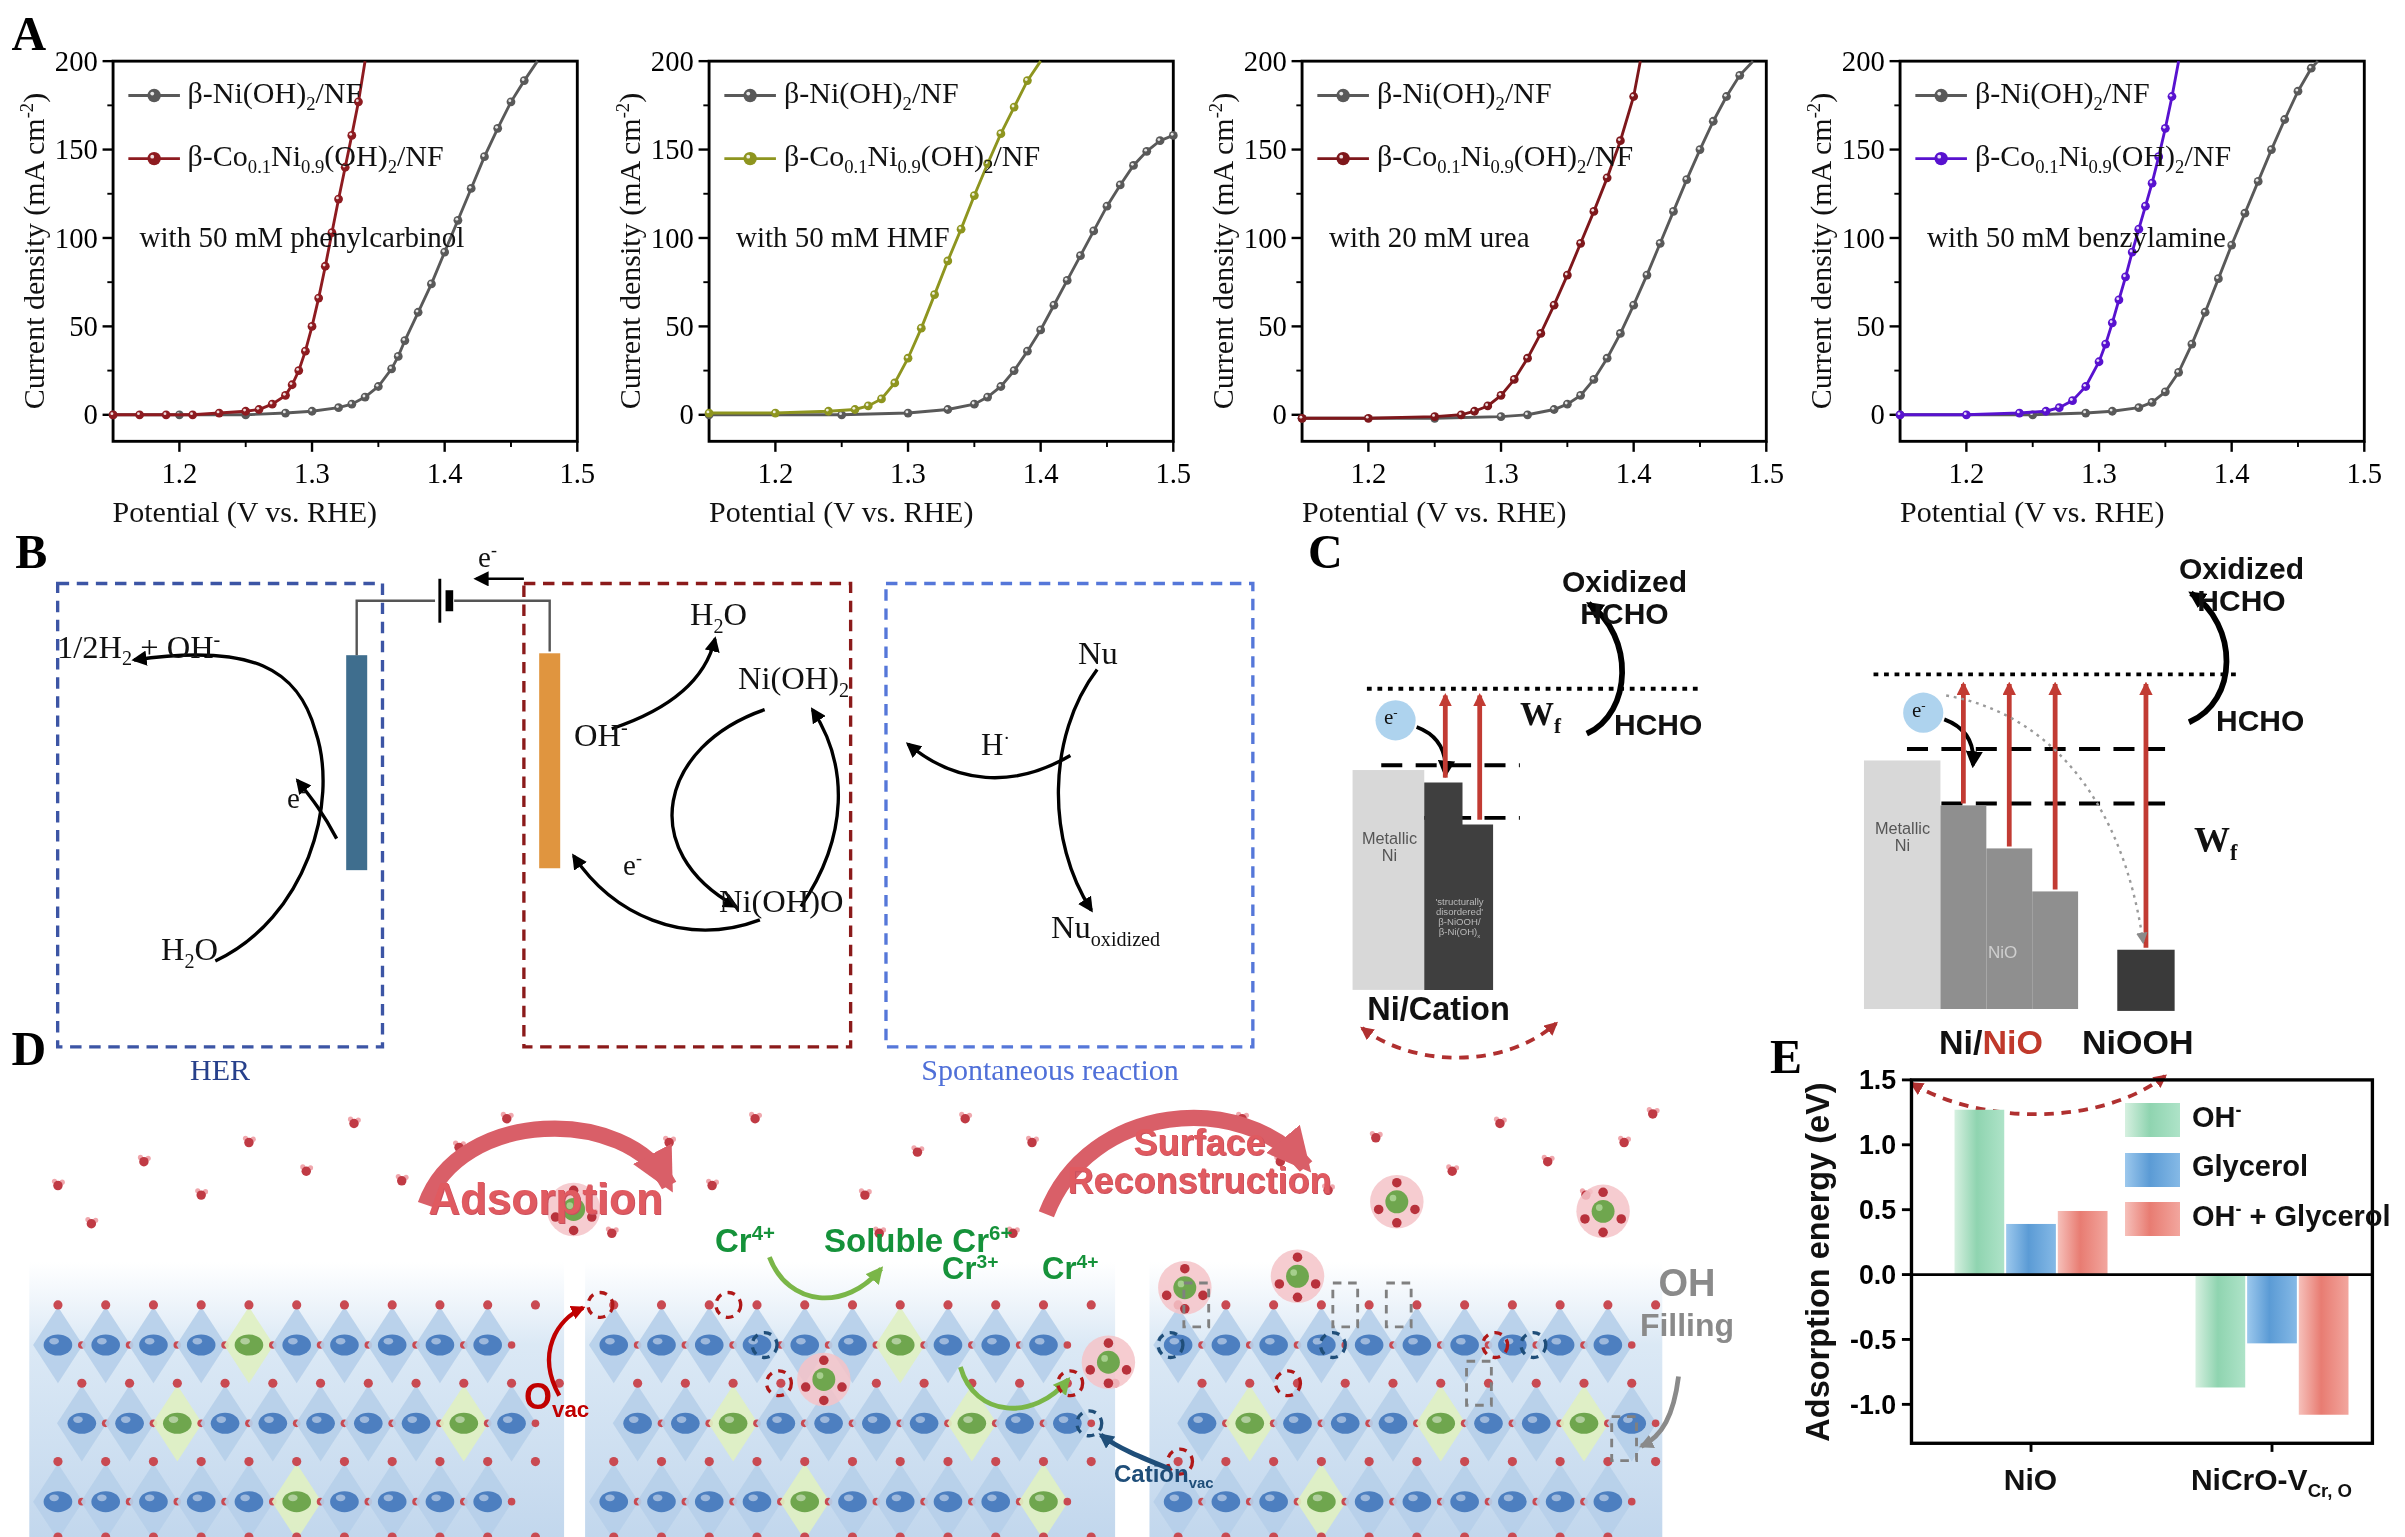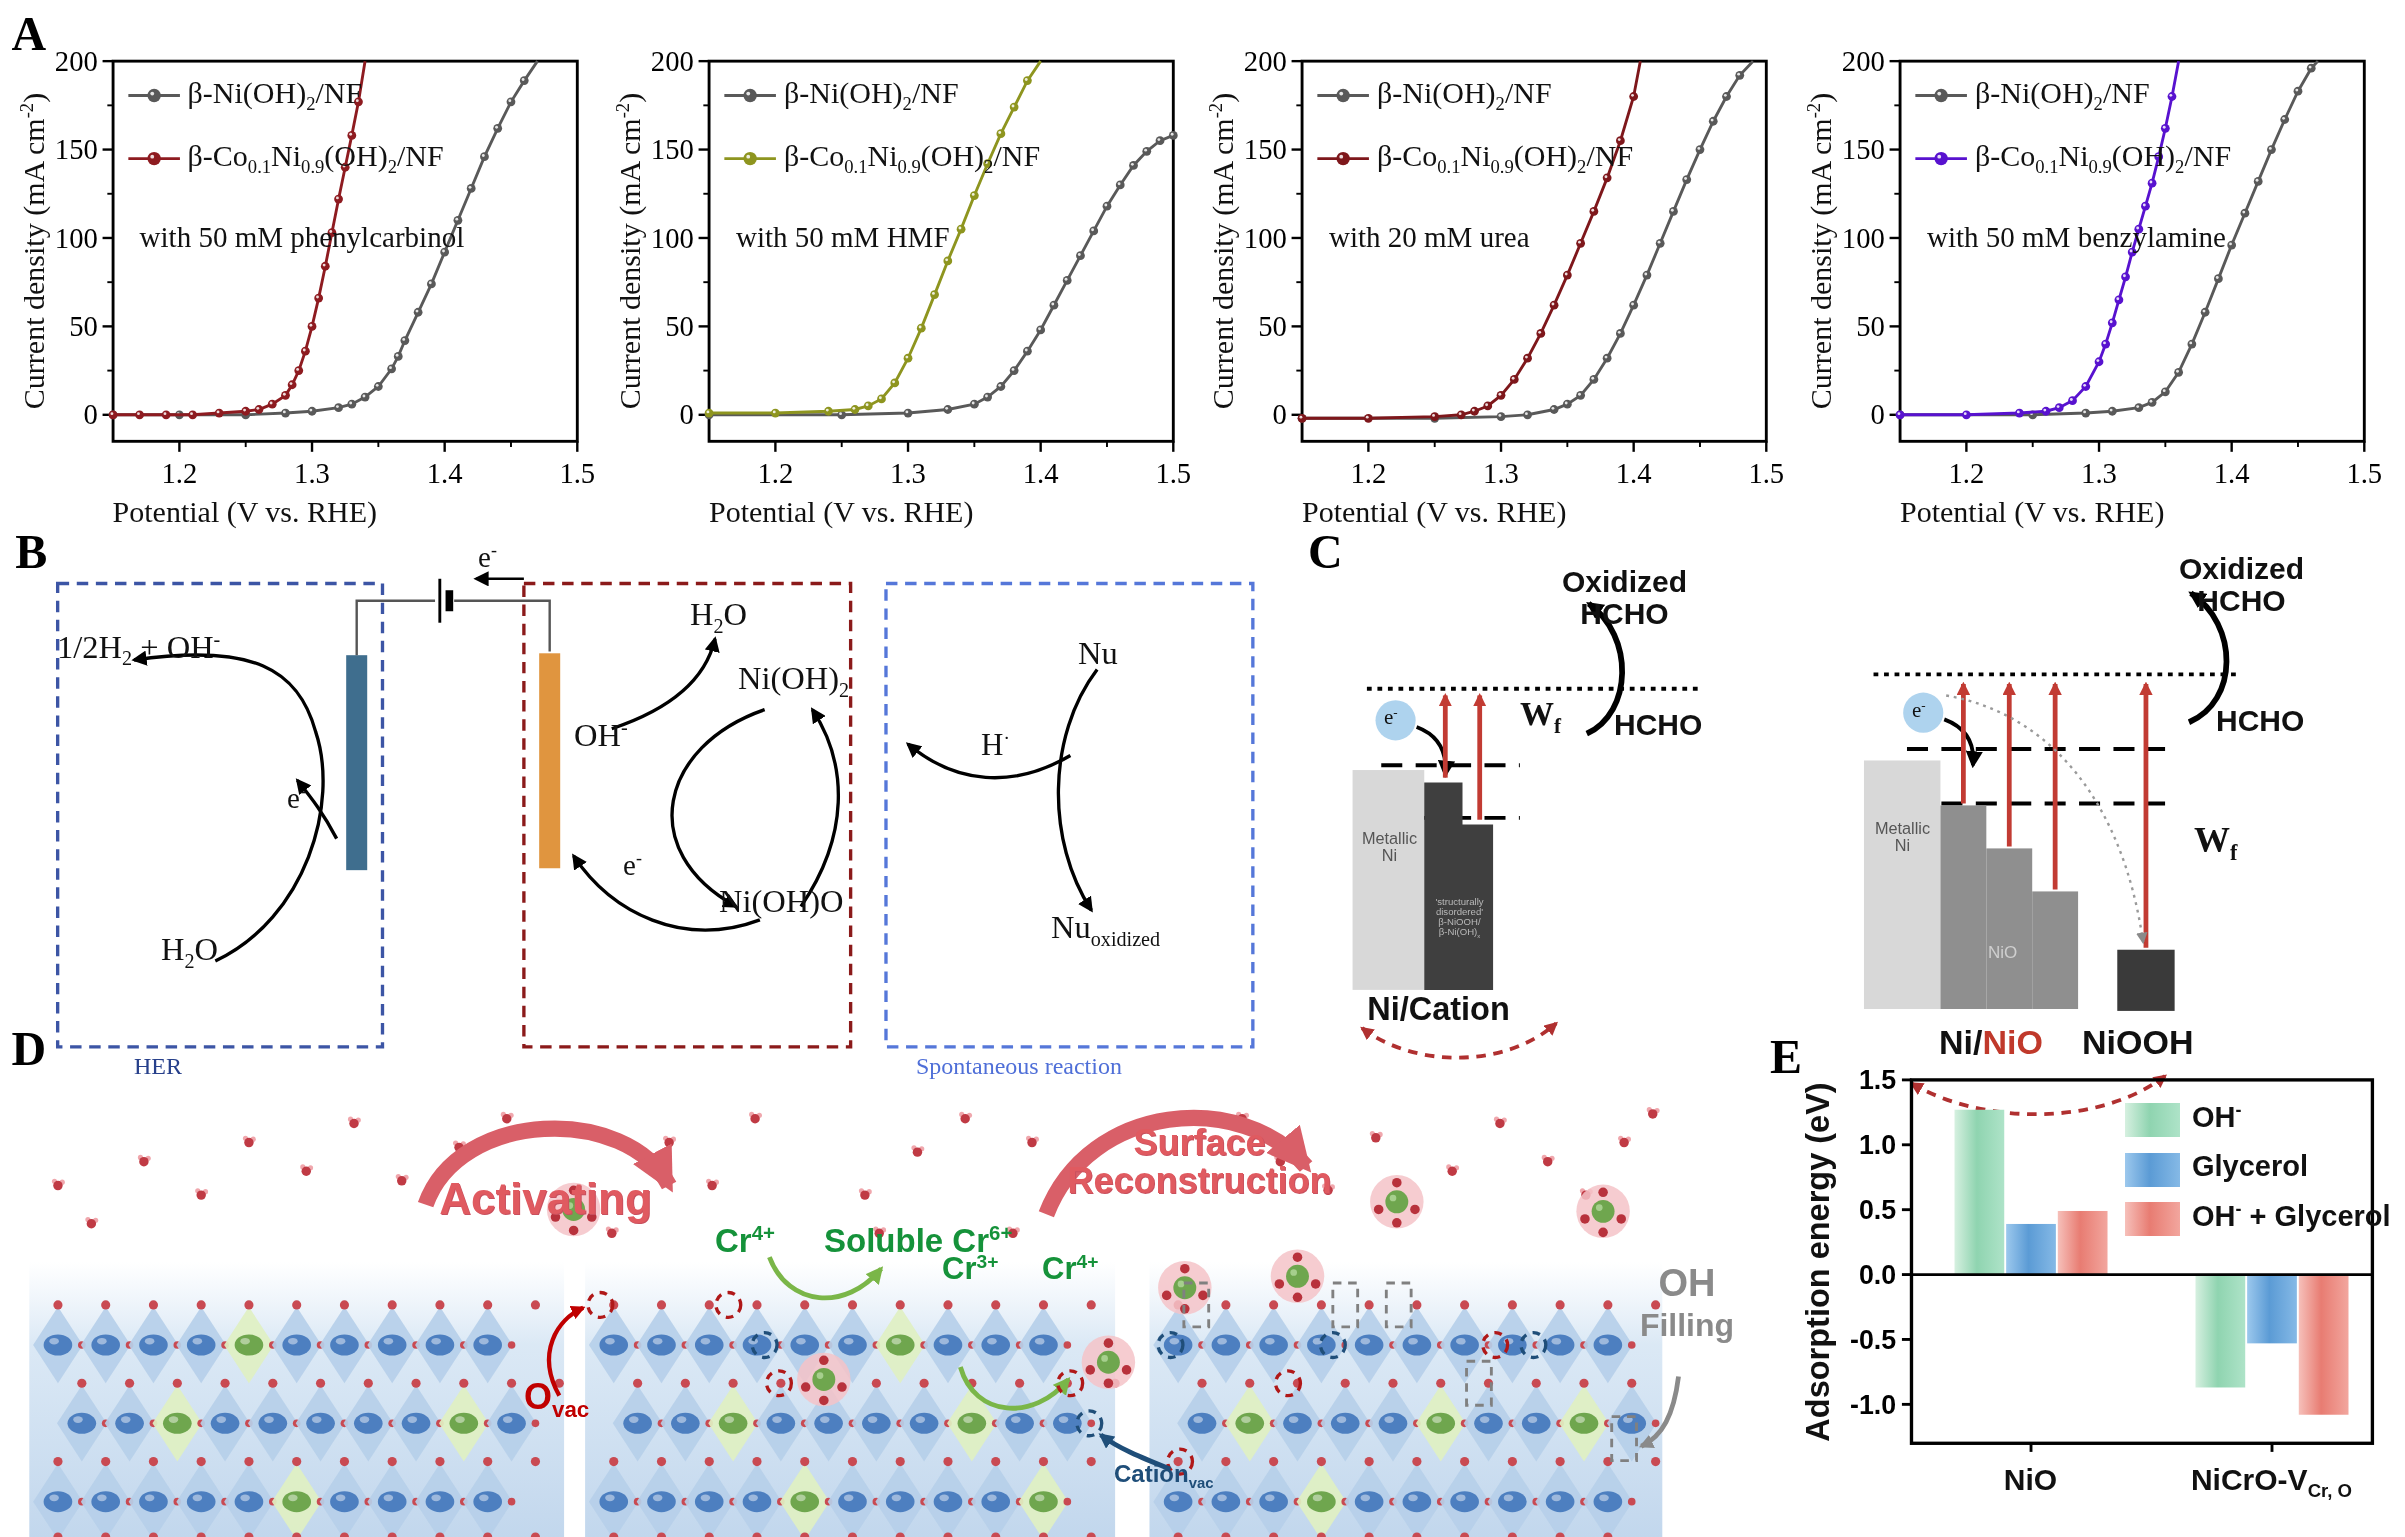--- a/index.html
+++ b/index.html
@@ -11,21 +11,21 @@
   .sans{font-family:"Liberation Sans",sans-serif;}
   .ctr{text-align:center;}
   .chart{position:absolute;width:597px;height:521px;}
   .chart svg{position:absolute;left:0;top:0;}
   .leg{position:absolute;font-size:30px;font-family:"Liberation Serif",serif;white-space:nowrap;}
   .anno{position:absolute;font-size:29px;font-family:"Liberation Serif",serif;white-space:nowrap;}
   .xlab{position:absolute;font-size:30px;text-align:left;font-family:"Liberation Serif",serif;}
   .ylab{position:absolute;font-size:30px;white-space:nowrap;font-family:"Liberation Serif",serif;
         transform:translate(-50%,-50%) rotate(-90deg);}
   sub{font-size:62%;} sup{font-size:62%;}
-  .boxlab{position:absolute;font-size:24px;font-family:"Liberation Serif",serif;white-space:nowrap;}
+  .boxlab{position:absolute;font-size:30px;font-family:"Liberation Serif",serif;text-align:center;white-space:nowrap;}
   .her-col{color:#27408b;} .cat-col{color:#8b1a1a;} .spo-col{color:#4f6fd8;}
   .red{color:#c0392b;}
   .dgrn{color:#15923a;font-weight:bold;font-family:"Liberation Sans",sans-serif;}
   .pinkT{color:#e05a60;font-weight:bold;font-family:"Liberation Sans",sans-serif;
          text-shadow:1px 1px 0 #c9505e;margin-top:8px;}
   .c-big{font-family:"Liberation Sans",sans-serif;font-weight:bold;}
 </style>
 </head>
 <body>
 
@@ -1285,21 +1285,21 @@
       <circle cx="1605" cy="332" r="13" fill="none" stroke="#1f4e79" stroke-width="3.5" stroke-dasharray="8 7"></circle>
       <rect x="1239" y="267" width="26" height="46" fill="none" stroke="#808080" stroke-width="3" stroke-dasharray="9 7"></rect>
       <rect x="1395" y="267" width="26" height="46" fill="none" stroke="#808080" stroke-width="3" stroke-dasharray="9 7"></rect>
       <rect x="1451" y="267" width="26" height="46" fill="none" stroke="#808080" stroke-width="3" stroke-dasharray="9 7"></rect>
       <rect x="1535" y="349" width="26" height="46" fill="none" stroke="#808080" stroke-width="3" stroke-dasharray="9 7"></rect>
       <rect x="1687" y="407" width="26" height="46" fill="none" stroke="#808080" stroke-width="3" stroke-dasharray="9 7"></rect>
       <path d="M 585,385 C 560,340 583,305 610,293" fill="none" stroke="#c00000" stroke-width="4.5" marker-end="url(#mDr)"></path>
       <path d="M 1225,462 C 1195,450 1170,440 1152,426" fill="none" stroke="#1f4e79" stroke-width="5" marker-end="url(#mDn)"></path>
       <path d="M 1757,365 C 1752,405 1740,428 1718,438" fill="none" stroke="#8a8a8a" stroke-width="5" marker-end="url(#mDgy)"></path>
     </svg>
-  <div class="t pinkT ctr" style="left:421px;top:1168px;width:249px;font-size:44px">Activating</div>
+  <div class="t pinkT ctr" style="left:421px;top:1168px;width:249px;font-size:44px">Adsorption</div>
   <div class="t pinkT ctr" style="left:1061px;top:1116px;width:277px;font-size:36px">Surface<br>Reconstruction</div>
   <div class="t dgrn" style="left:715px;top:1222px;font-size:33px">Cr<sup>4+</sup></div>
   <div class="t dgrn" style="left:824px;top:1222px;font-size:33px">Soluble Cr<sup>6+</sup></div>
   <div class="t dgrn" style="left:942px;top:1252px;font-size:31px">Cr<sup>3+</sup></div>
   <div class="t dgrn" style="left:1042px;top:1252px;font-size:31px">Cr<sup>4+</sup></div>
   <div class="t sans" style="left:524px;top:1378px;font-size:36px;font-weight:bold;color:#c00000">O<sub>vac</sub></div>
   <div class="t sans" style="left:1114px;top:1461px;font-size:24px;font-weight:bold;color:#1f4e79">Cation<sub>vac</sub></div>
   <div class="t sans ctr" style="left:1625px;top:1264px;width:124px;font-size:38px;font-weight:bold;color:#8a8a8a">OH<br><span style="font-size:32px">Filling</span></div>
 
   <div class="chart" style="left:1789px;top:1034px;width:616px;height:503px">

